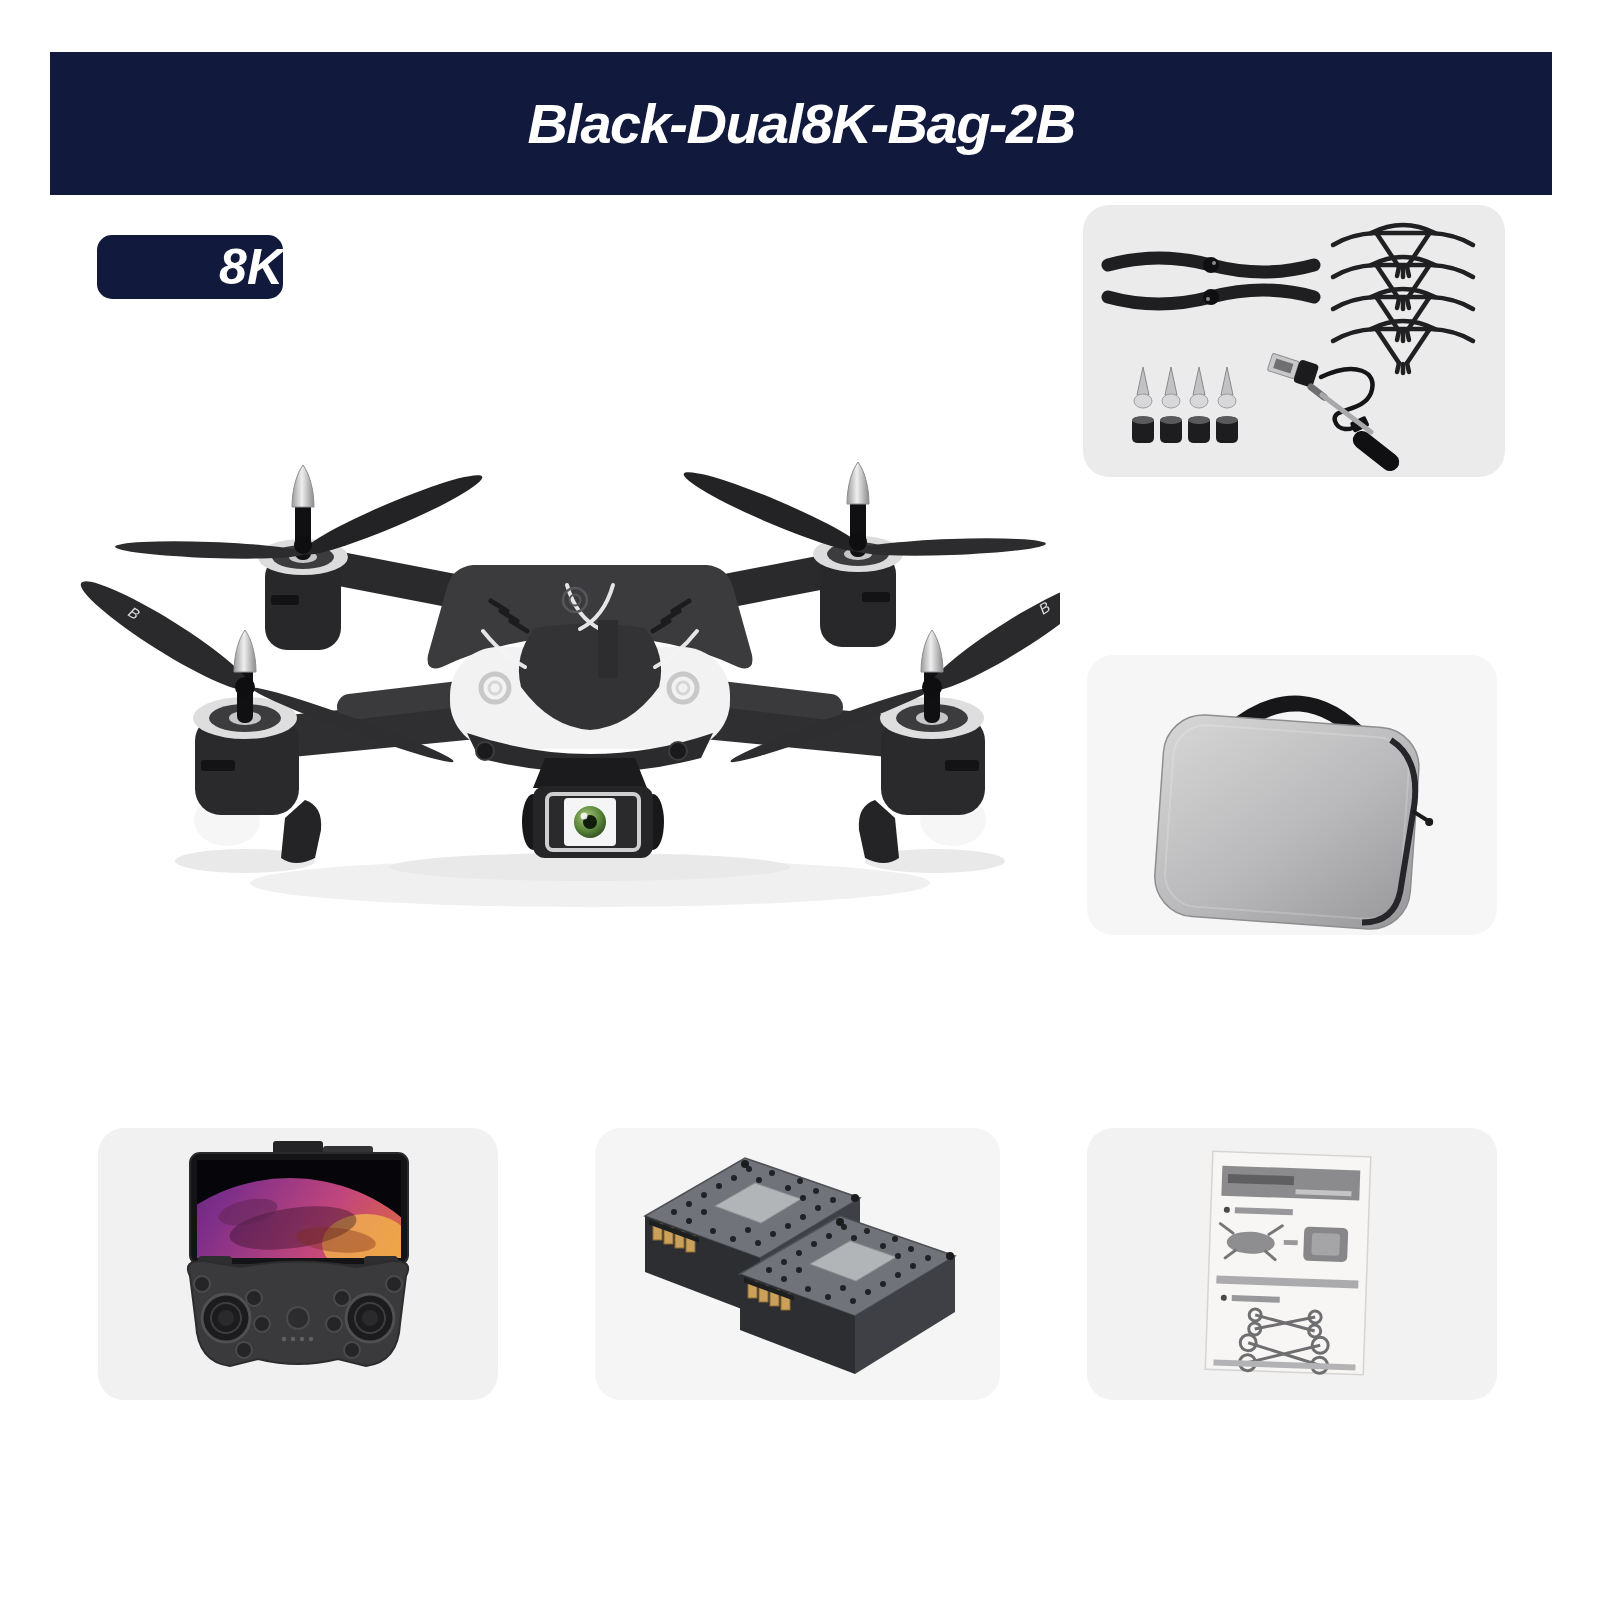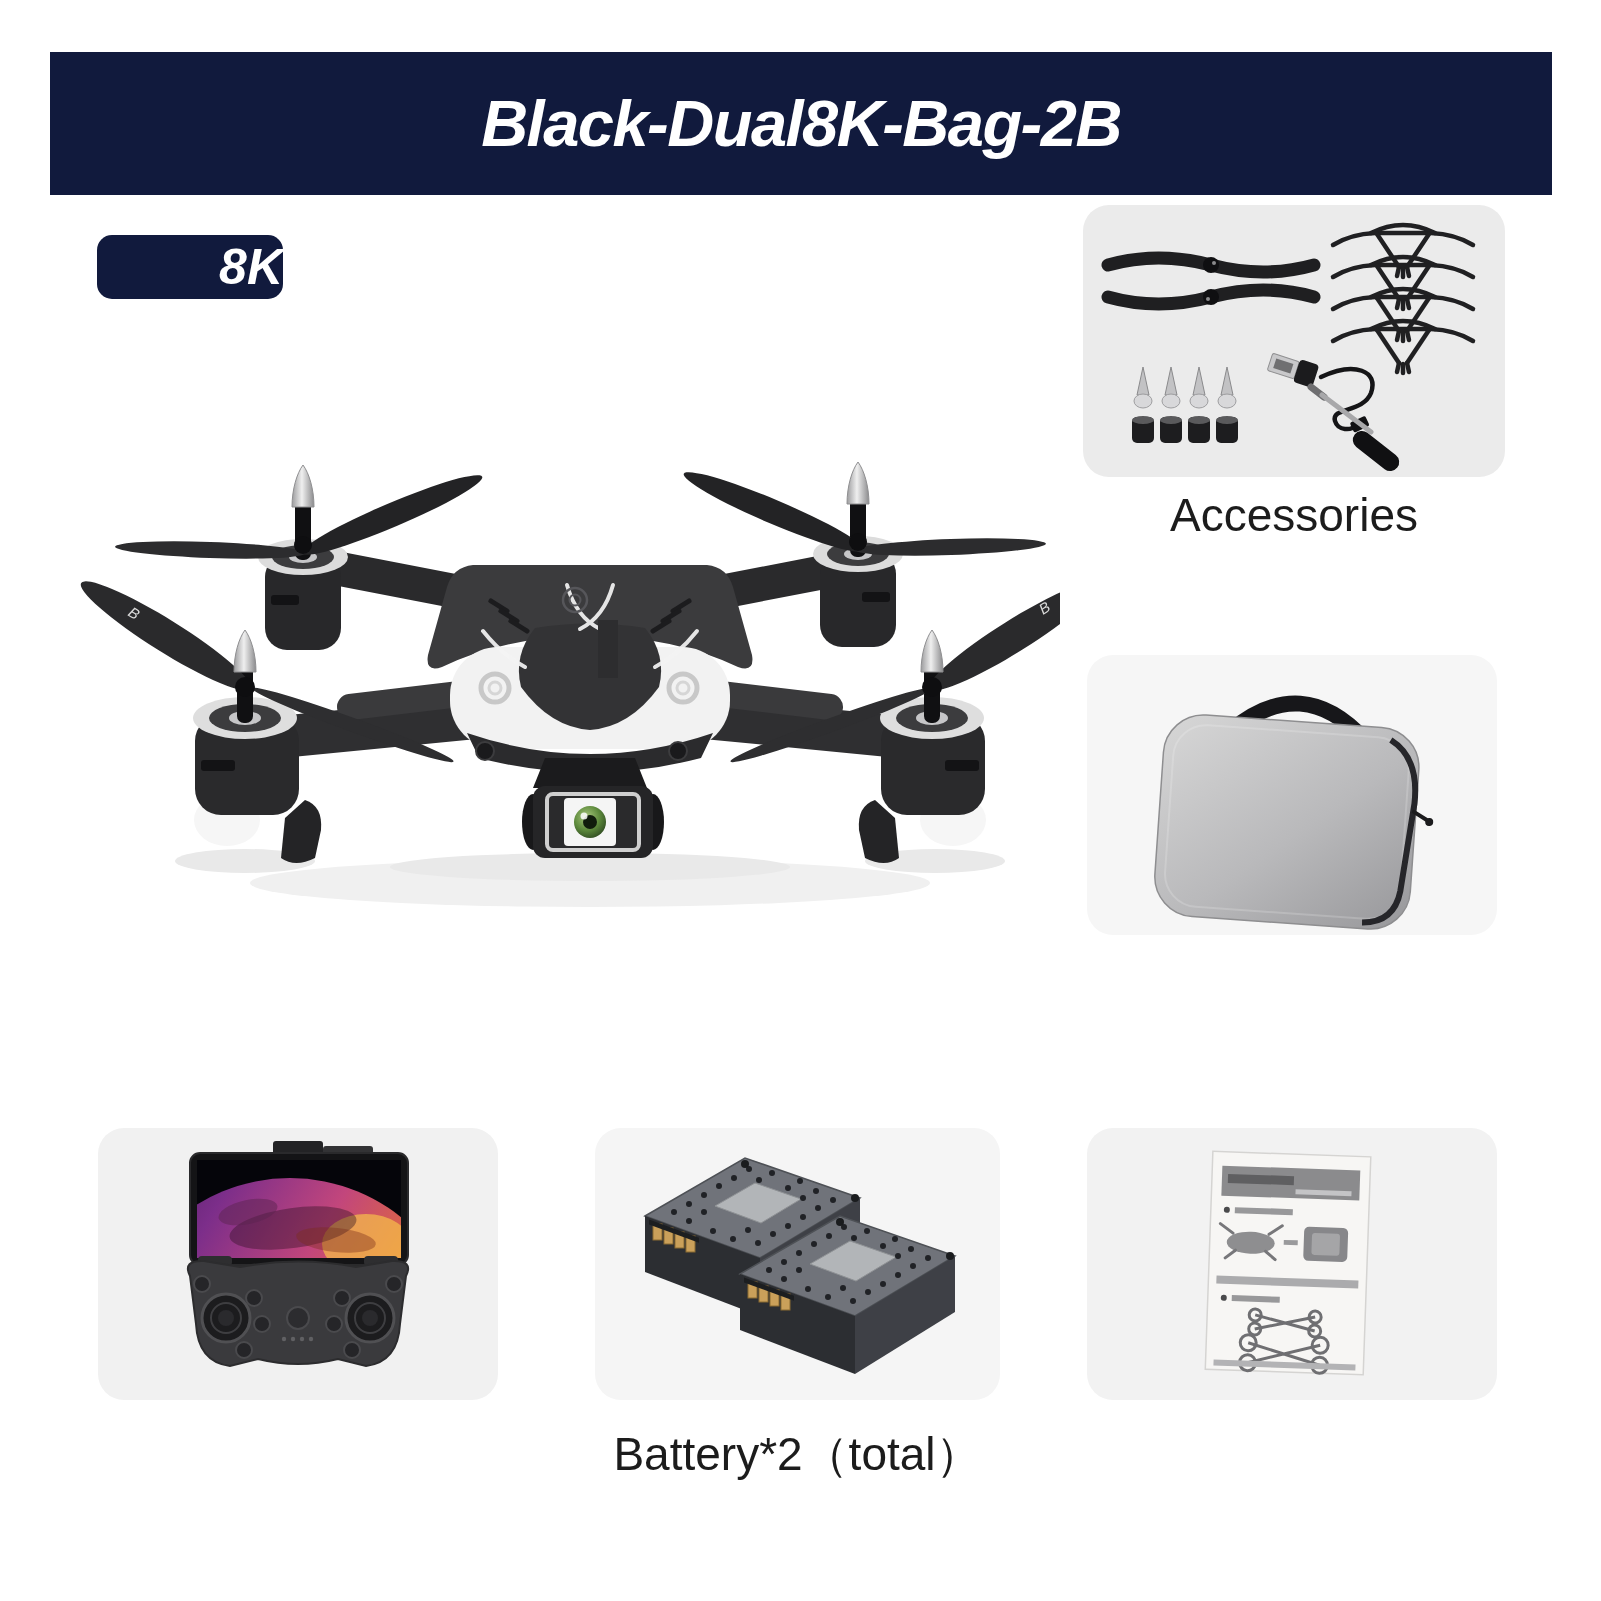--- a/index.html
+++ b/index.html
@@ -5,21 +5,21 @@
   html,body{margin:0;padding:0;background:#ffffff;}
   .canvas{
     position:relative;width:1601px;height:1601px;background:#ffffff;
     font-family:"Liberation Sans",sans-serif;overflow:hidden;
   }
   .banner{
     position:absolute;left:50px;top:52px;width:1502px;height:143px;
     background:#111a3d;display:flex;align-items:center;justify-content:center;
   }
   .banner-text{
-    color:#ffffff;font-size:65px;font-weight:bold;font-style:italic;
+    color:#ffffff;font-size:56px;font-weight:bold;font-style:italic;
     letter-spacing:-1.5px;white-space:nowrap;
   }
   .badge{
     position:absolute;left:97px;top:235px;width:186px;height:64px;
     background:#111a3d;border-radius:15px;
     display:flex;align-items:center;justify-content:flex-end;
   }
   .badge-text{color:#ffffff;font-size:50px;font-weight:bold;font-style:italic;}
   .tile{position:absolute;border-radius:26px;overflow:hidden;}
   .tile svg{display:block;width:100%;height:100%;}
@@ -270,21 +270,20 @@
         <rect x="268" y="214" width="17" height="11" rx="2" fill="#111113" transform="rotate(-25 276 219)"></rect>
       </g>
 
       <g>
         <path d="M228,182 l13,10" stroke="#6e6e70" stroke-width="7" stroke-linecap="round"></path>
         <path d="M239,190 L288,227" stroke="#a8a8aa" stroke-width="5" stroke-linecap="round"></path>
         <rect x="284" y="219" width="18" height="54" rx="9" fill="#101012" transform="rotate(-52 293 246)"></rect>
       </g>
     </svg>
   </div>
-  <div class="caption" id="cap-accessories">Accessories</div>
 
   <div class="tile" id="tile-bag">
     <svg viewBox="0 0 410 280" xmlns="http://www.w3.org/2000/svg">
       <defs>
         <linearGradient id="bagGrad" x1="0" y1="0" x2="1" y2="1">
           <stop offset="0" stop-color="#d7d7d7"></stop>
           <stop offset="0.55" stop-color="#b9b9bb"></stop>
           <stop offset="1" stop-color="#97979a"></stop>
         </linearGradient>
       </defs>
@@ -404,21 +403,20 @@
           </g>
           <rect x="4" y="60" width="50" height="5" fill="#1c1e20" transform="skewY(20)"></rect>
           <circle cx="100" cy="6" r="4" fill="#1a1c1e"></circle>
           <circle cx="210" cy="40" r="4" fill="#1a1c1e"></circle>
         </g>
       </defs>
       <use href="#batt" x="50" y="30"></use>
       <use href="#batt" x="145" y="88"></use>
     </svg>
   </div>
-  <div class="caption" id="cap-battery">Battery*2（total）</div>
 
   <div class="tile" id="tile-manual">
     <svg viewBox="0 0 410 272" xmlns="http://www.w3.org/2000/svg">
       <g transform="rotate(2 200 136)">
         <rect x="122" y="26" width="158" height="218" fill="#f7f6f4" stroke="#d5d4d2" stroke-width="1.5"></rect>
         <rect x="132" y="40" width="138" height="30" fill="#8b8b8d"></rect>
         <rect x="138" y="48" width="66" height="9" fill="#5f5f61"></rect>
         <rect x="206" y="61" width="56" height="5" fill="#c4c4c6"></rect>
         <circle cx="138" cy="84" r="3" fill="#4a4a4c"></circle>
         <rect x="146" y="81" width="58" height="6" fill="#98989a"></rect>

